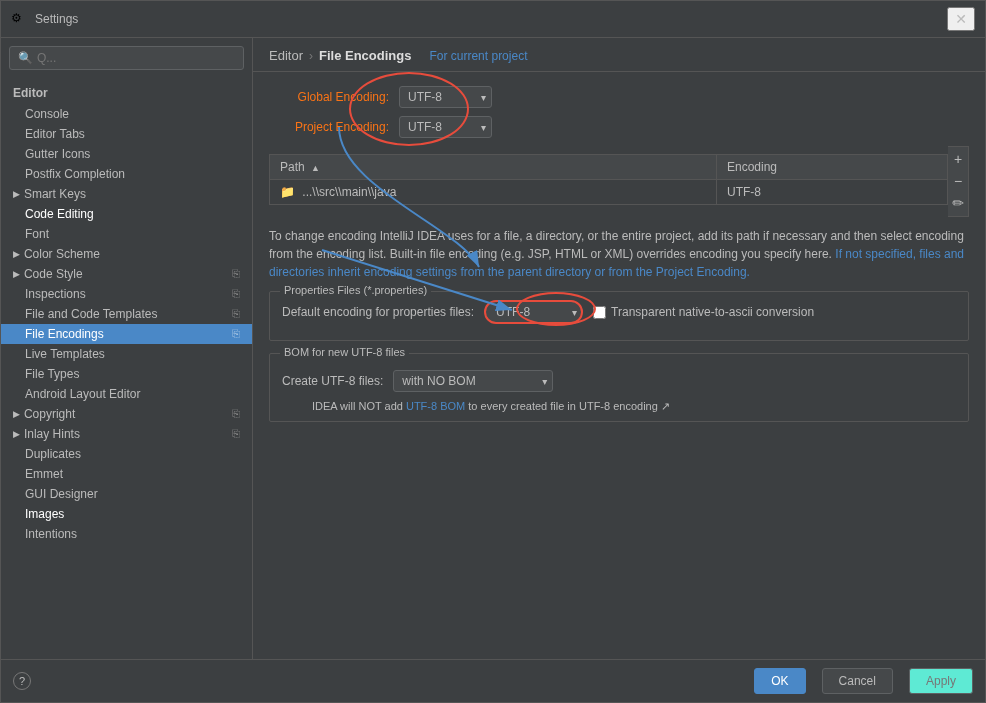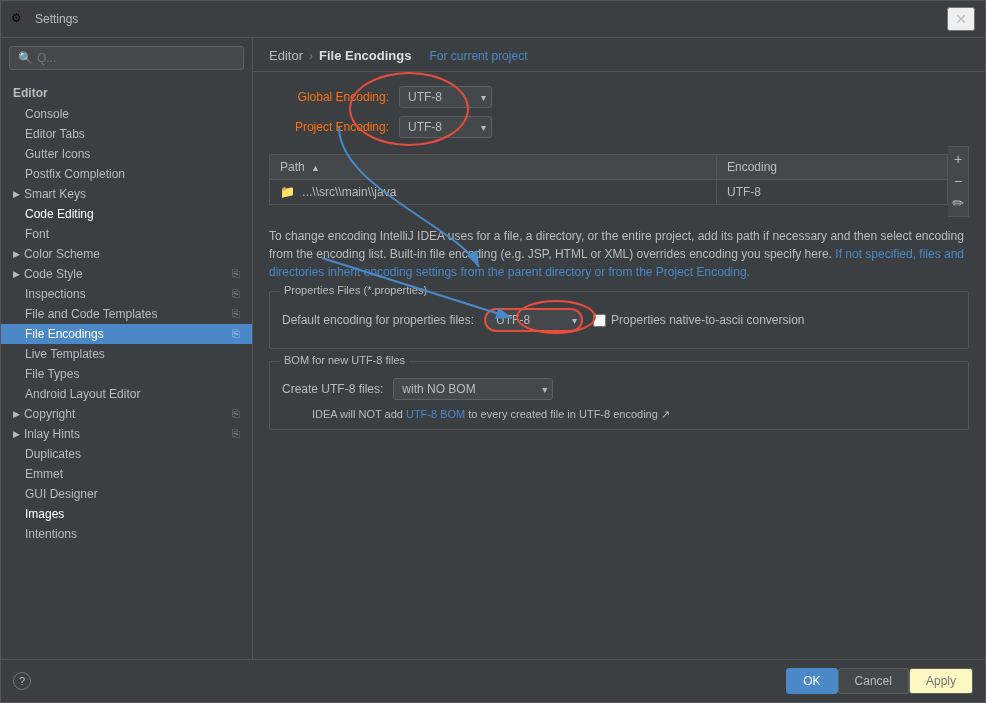--- a/index.html
+++ b/index.html
@@ -344,41 +344,41 @@
       border-top: 1px solid #555;
       padding: 8px 12px;
       display: flex;
       align-items: center;
       justify-content: space-between;
       flex-shrink: 0;
       background: #3c3f41;
     }
     .footer-right {
       display: flex;
-      gap: 0;
+      gap: 16px;
     }
     .btn {
       padding: 5px 16px;
       border-radius: 3px;
       font-size: 12px;
       cursor: pointer;
       border: 1px solid #555;
     }
     .btn-primary {
       background: #4a88c7;
       color: white;
       border-color: #4a88c7;
     }
     .btn-default {
       background: #45484a;
       color: #bbbbbb;
       border-color: #5e6163;
     }
     .btn-disabled {
-      background: #fef9c3;
+      background: #5eead4;
       color: #777;
       border-color: #5e6163;
       cursor: default;
     }
     
     .section-group {
       border: 1px solid #555;
       border-radius: 2px;
       padding: 8px 12px;
       margin-bottom: 8px;
@@ -551,21 +551,21 @@
             <path d="M 80 20 C 80 80, 200 120, 220 160" stroke="#4a88c7" stroke-width="2" fill="none" marker-end="url(#arrowhead)"></path>
           </svg>
           <p class="description-text">
             <span>To change encoding IntelliJ IDEA uses for a file, a directory, or the entire project, add its path if necessary and then select encoding from the encoding list. Built-in file encoding (e.g. JSP, HTML or XML) overrides encoding you specify here.</span>
             <span class="link-text">If not specified, files and directories inherit encoding settings from the parent directory or from the Project Encoding.</span>
           </p>
         </div>
 
         <div class="section-group" style="margin-top:8px;">
           <span class="section-group-title">Properties Files (*.properties)</span>
-          <div class="properties-row" style="margin-top:8px; position:relative;">
+          <div class="properties-row" style="position:relative;">
             <span class="properties-label">Default encoding for properties files:</span>
             <div class="select-wrapper">
               <select class="encoding-select" style="border:2px solid #e74c3c; border-radius:50px; padding: 3px 22px 3px 10px;">
                 <option>UTF-8</option>
                 <option>ISO-8859-1</option>
                 <option>US-ASCII</option>
                 <option>UTF-16</option>
               </select>
             </div>
 
@@ -574,21 +574,21 @@
             <svg style="position:absolute; left:-20px; top:-60px; width:280px; height:100px; pointer-events:none; z-index:10;">
               <defs>
                 <marker id="arrowhead2" markerWidth="8" markerHeight="6" refX="8" refY="3" orient="auto">
                   <polygon points="0 0, 8 3, 0 6" fill="#4a88c7"></polygon>
                 </marker>
               </defs>
               <path d="M 60 10 L 250 70" stroke="#4a88c7" stroke-width="2" fill="none" marker-end="url(#arrowhead2)"></path>
             </svg>
             <label class="checkbox-label">
               <input type="checkbox" class="checkbox-input" style="">
-              <span>Properties native-to-ascii conversion</span>
+              <span>Transparent native-to-ascii conversion</span>
             </label>
           </div>
         </div>
 
         <div class="section-group bom-section" style="margin-top:12px;">
           <span class="section-group-title">BOM for new UTF-8 files</span>
           <div class="bom-row" style="margin-top:8px;">
             <span class="bom-label">Create UTF-8 files:</span>
             <div class="bom-select-wrapper">
               <select class="bom-select">

